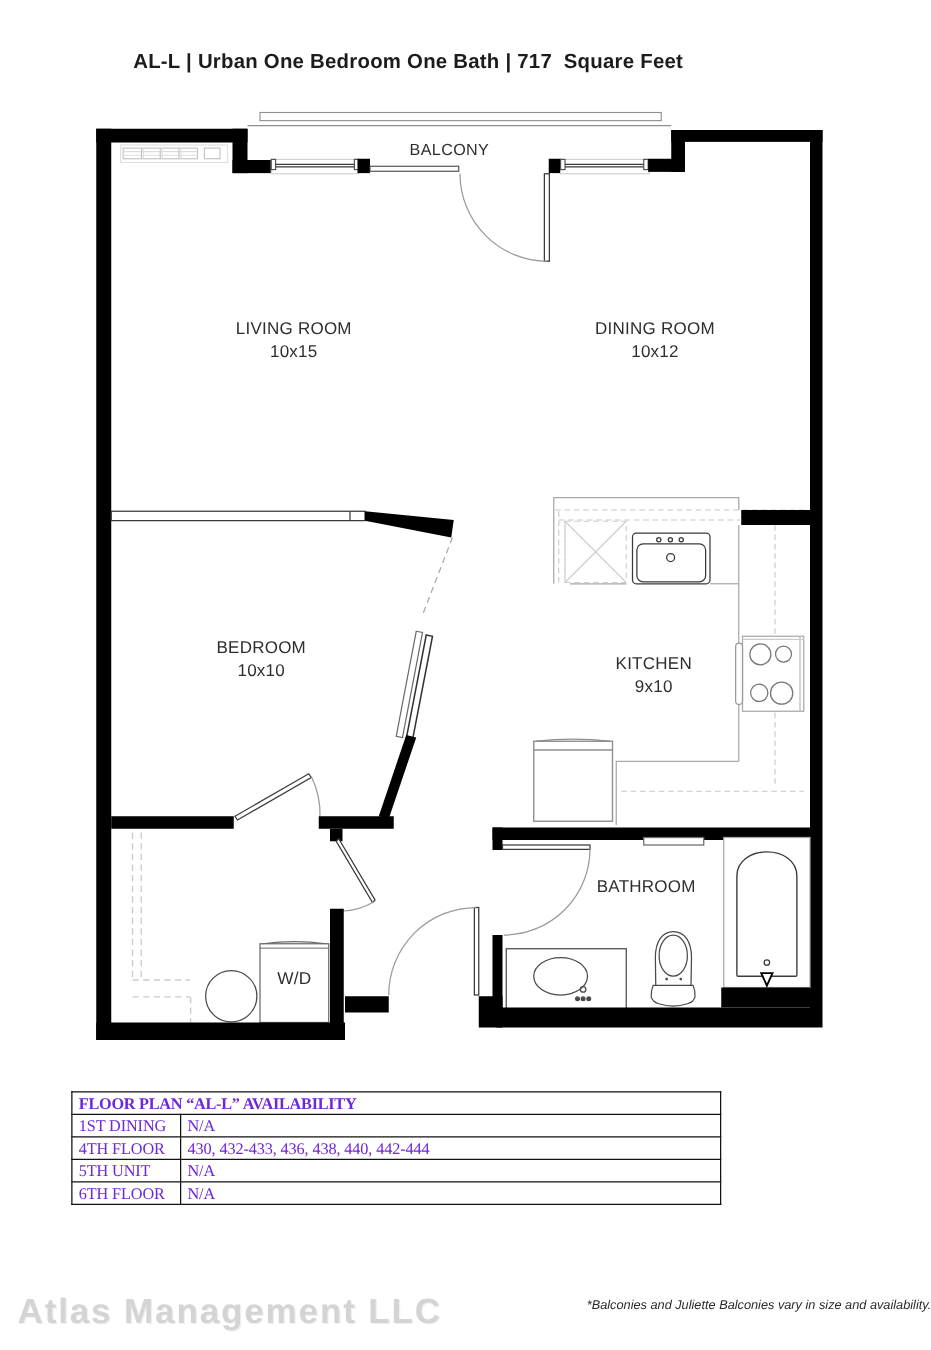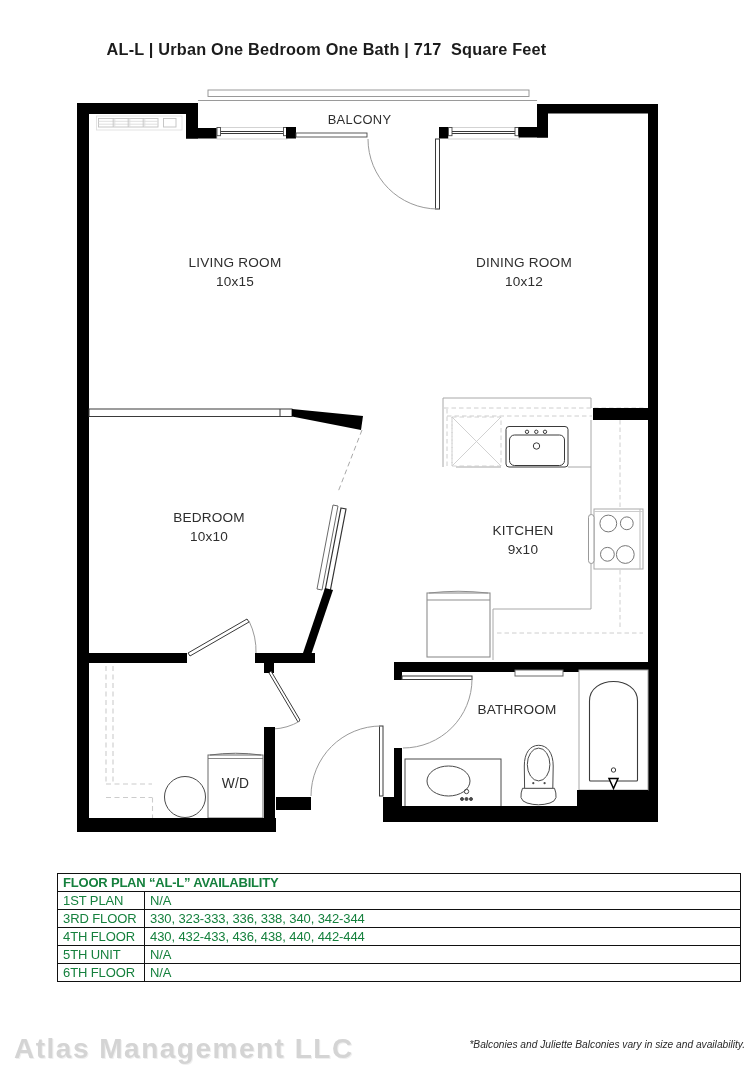--- a/index.html
+++ b/index.html
@@ -1,22 +1,22 @@
 <!DOCTYPE html>
 <html><head>
 <meta charset="utf-8">
 <style>
   html,body{margin:0;padding:0;background:#ffffff;}
   .page{position:relative;width:745px;height:1080px;background:#fff;overflow:hidden;will-change:transform;
         font-family:"Liberation Sans",sans-serif;}
   .title{position:absolute;left:0;top:40px;width:653px;text-align:center;
          font-size:16.3px;font-weight:bold;color:#1c1c1c;letter-spacing:.2px;}
   .tblwrap{position:absolute;left:57px;top:873px;width:626px;}
-  table.avail{border-collapse:collapse;width:684px;table-layout:fixed;
-              font-size:13px;color:#15803d;letter-spacing:-0.1px;}
+  table.avail{border-collapse:collapse;width:520px;table-layout:fixed;
+              font-size:13px;color:#6d28d9;letter-spacing:-0.1px;font-family:Liberation Serif, serif;}
   table.avail td{border:1.6px solid #111;padding:0 0 0 5px;vertical-align:middle;
                  white-space:nowrap;overflow:hidden;height:17.05px;}
   .footnote{position:absolute;left:0;top:1039px;width:745px;text-align:right;
             font-size:10.2px;font-style:italic;color:#2a2a2a;}
   .watermark{position:absolute;left:14px;top:1033px;font-size:28px;color:#d4d4d4;
              letter-spacing:1.5px;text-shadow:1px 1px 0 #efefef;font-weight:bold;}
 </style>
 </head>
 <body>
 <div class="page">
@@ -276,26 +276,22 @@
 <table class="avail">
   <colgroup>
           <col style="width:87px">
           <col>
         </colgroup>
   <tbody>
           <tr>
             <td colspan="2" style="font-weight:bold;letter-spacing:-0.2px;">FLOOR PLAN “AL-L” AVAILABILITY</td>
           </tr>
   <tr>
-            <td>1ST PLAN</td>
+            <td>1ST DINING</td>
             <td>N/A</td>
-          </tr>
-  <tr>
-            <td>3RD FLOOR</td>
-            <td>330, 323-333, 336, 338, 340, 342-344</td>
           </tr>
   <tr>
             <td>4TH FLOOR</td>
             <td>430, 432-433, 436, 438, 440, 442-444</td>
           </tr>
   <tr>
             <td>5TH UNIT</td>
             <td>N/A</td>
           </tr>
   <tr>

